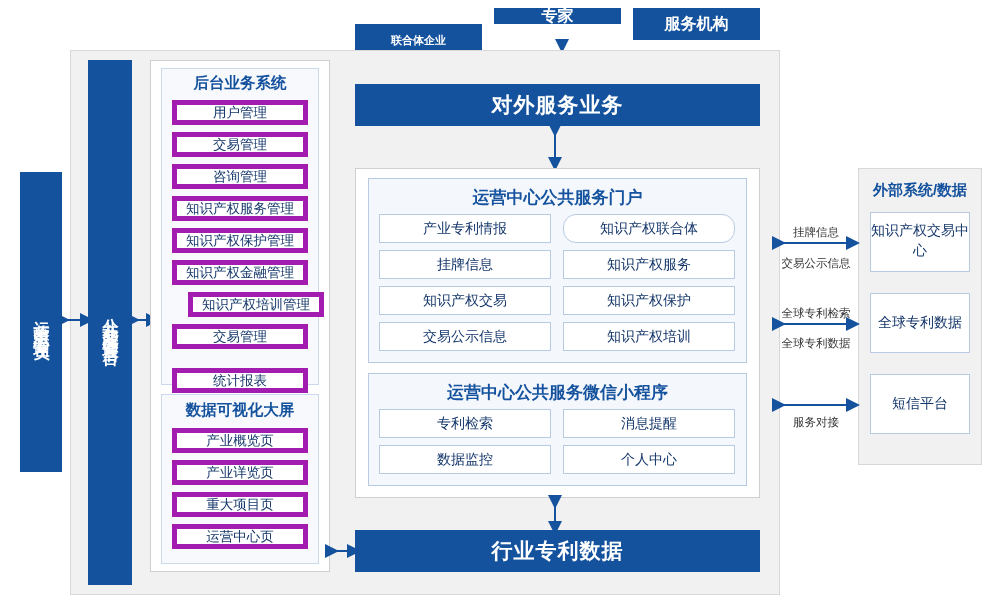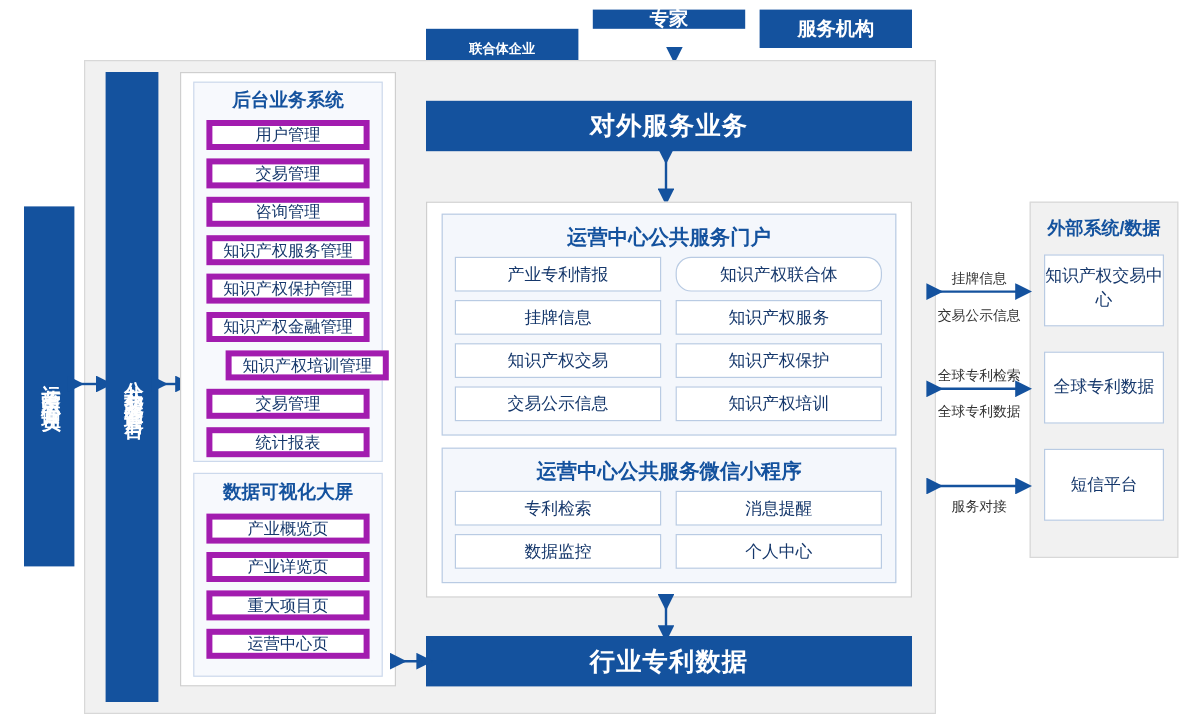--- a/index.html
+++ b/index.html
@@ -71,21 +71,21 @@
 <div class="abs center hdr" style="left:161px;top:70px;width:158px;height:26px;">后台业务系统</div>
 
 <div class="abs cell center" style="left:172px;top:100px;width:136px;height:25px;">用户管理</div>
 <div class="abs cell center" style="left:172px;top:132px;width:136px;height:25px;">交易管理</div>
 <div class="abs cell center" style="left:172px;top:164px;width:136px;height:25px;">咨询管理</div>
 <div class="abs cell center" style="left:172px;top:196px;width:136px;height:25px;">知识产权服务管理</div>
 <div class="abs cell center" style="left:172px;top:228px;width:136px;height:25px;">知识产权保护管理</div>
 <div class="abs cell center" style="left:172px;top:260px;width:136px;height:25px;">知识产权金融管理</div>
 <div class="abs cell center" style="left:188px;top:292px;width:136px;height:25px;">知识产权培训管理</div>
 <div class="abs cell center" style="left:172px;top:324px;width:136px;height:25px;">交易管理</div>
-<div class="abs cell center" style="left:172px;top:356px;width:136px;height:25px;">统计报表</div>
+<div class="abs cell center" style="left:172px;top:368px;width:136px;height:25px;">统计报表</div>
 
 <div class="abs panel-inner" style="left:161px;top:394px;width:158px;height:170px;"></div>
 <div class="abs center hdr" style="left:161px;top:396px;width:158px;height:28px;">数据可视化大屏</div>
 
 <div class="abs cell center" style="left:172px;top:428px;width:136px;height:25px;">产业概览页</div>
 <div class="abs cell center" style="left:172px;top:460px;width:136px;height:25px;">产业详览页</div>
 <div class="abs cell center" style="left:172px;top:492px;width:136px;height:25px;">重大项目页</div>
 <div class="abs cell center" style="left:172px;top:524px;width:136px;height:25px;">运营中心页</div>
 
 <div class="abs navy-lg center" style="left:355px;top:84px;width:405px;height:42px;">对外服务业务</div>

